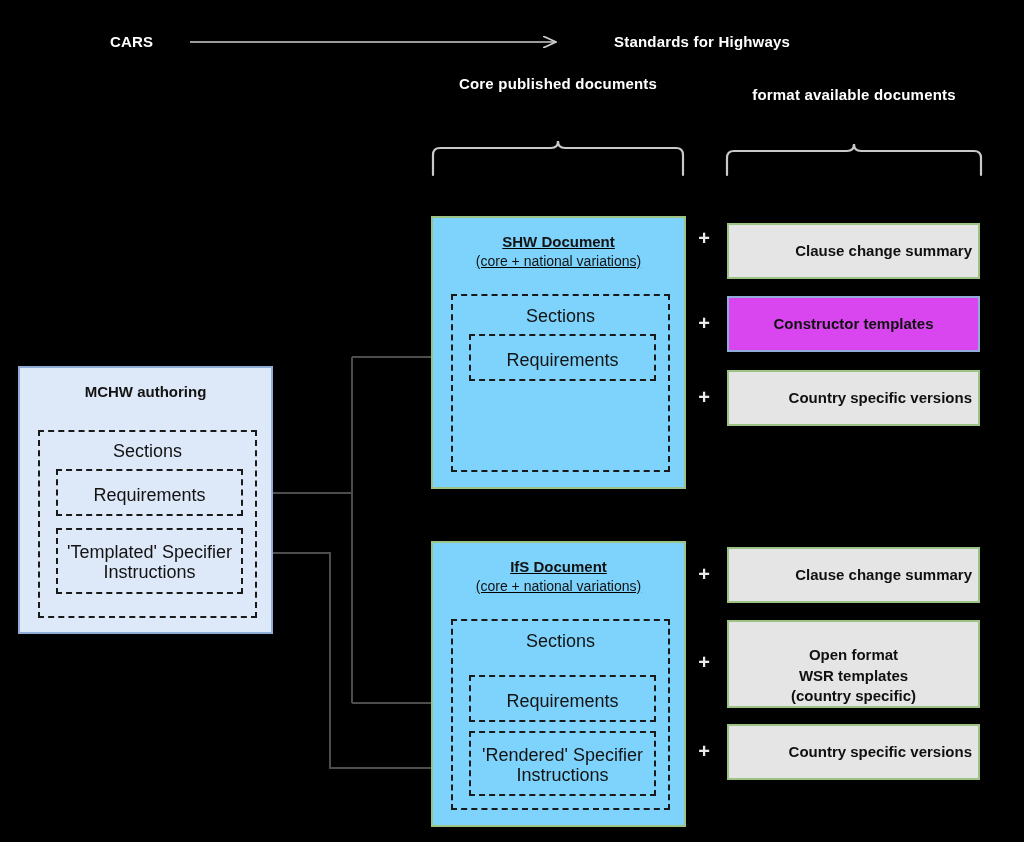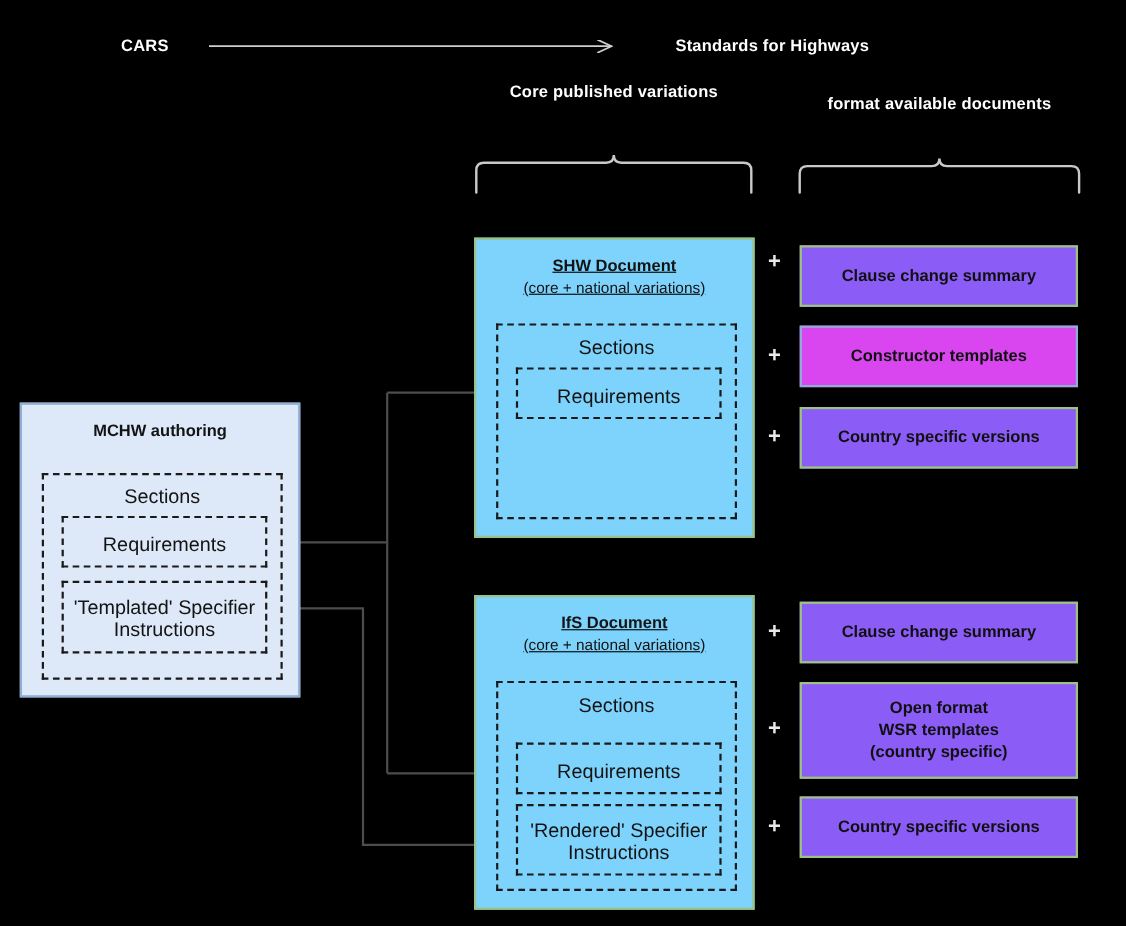--- a/index.html
+++ b/index.html
@@ -86,21 +86,21 @@
 
   
   .chip {
     border: 2px solid;
     box-sizing: border-box;
     display: flex;
     align-items: center;
     justify-content: center;
     text-align: center;
   }
-  .chip.green { background: #8b5cf6; border-color: #9cc384; }
+  .chip.green { background: #e5e5e5; border-color: #9cc384; justify-content: flex-end; }
   .chip.blue  { background: #d946ef; border-color: #8fadd6; }
   .chip-text {
     font-size: 15px;
     font-weight: 700;
     color: #101010;
     line-height: 1.35;
     padding: 0 6px;
   }
 
   
@@ -145,21 +145,21 @@
     <path d="M352,703 L455,703" fill="none" stroke="#4d4d4d" stroke-width="2" marker-end="url(#solidArrow)"></path>
 
     <path d="M252,553 L330,553 L330,768 L455,768" fill="none" stroke="#4d4d4d" stroke-width="2" marker-end="url(#solidArrow)"></path>
   </svg>
 
   <div class="abs hdr-label left" style="left:110px; top:32px; width:80px;">CARS</div>
 
   <div class="abs hdr-label left" style="left:614px; top:32px; width:260px;">Standards for Highways</div>
 
   <div class="abs" style="left:428px; top:74px; width:260px;">
-    <div class="hdr-label">Core published variations</div>
+    <div class="hdr-label">Core published documents</div>
   </div>
 
   <div class="abs" style="left:724px; top:85px; width:260px;">
     <div class="hdr-label">format available documents</div>
   </div>
 
   <div class="abs node blue" style="left:18px; top:366px; width:255px; height:268px;">
     <div class="node-title" style="margin-top:14px;">MCHW authoring</div>
 
     <div class="dashed" style="left:18px; top:62px; width:219px; height:188px;">

